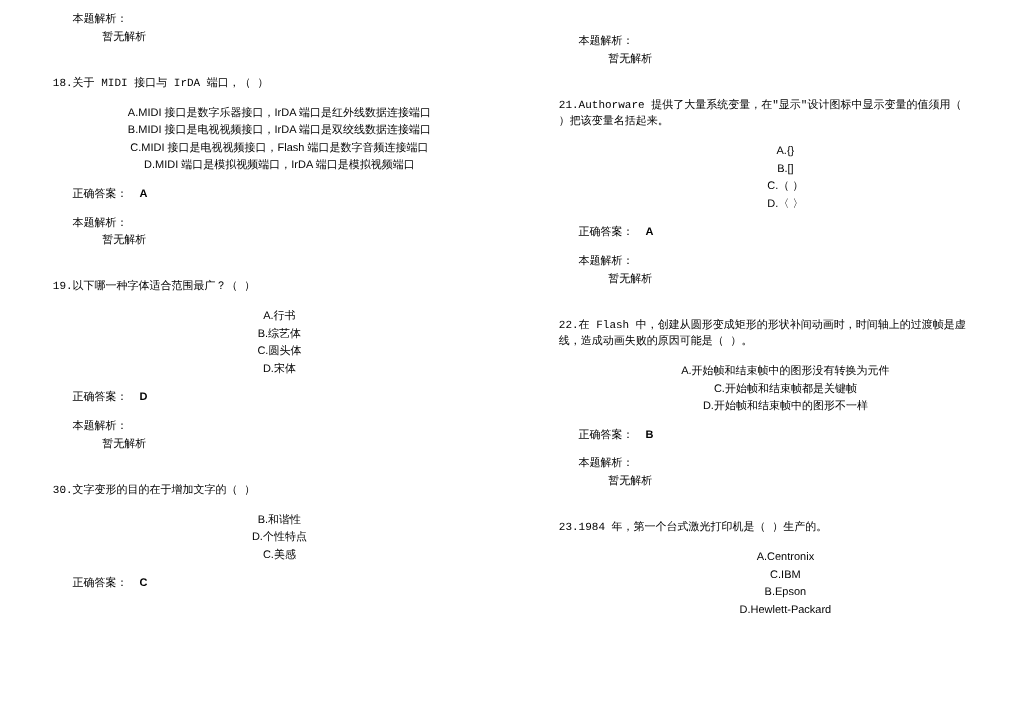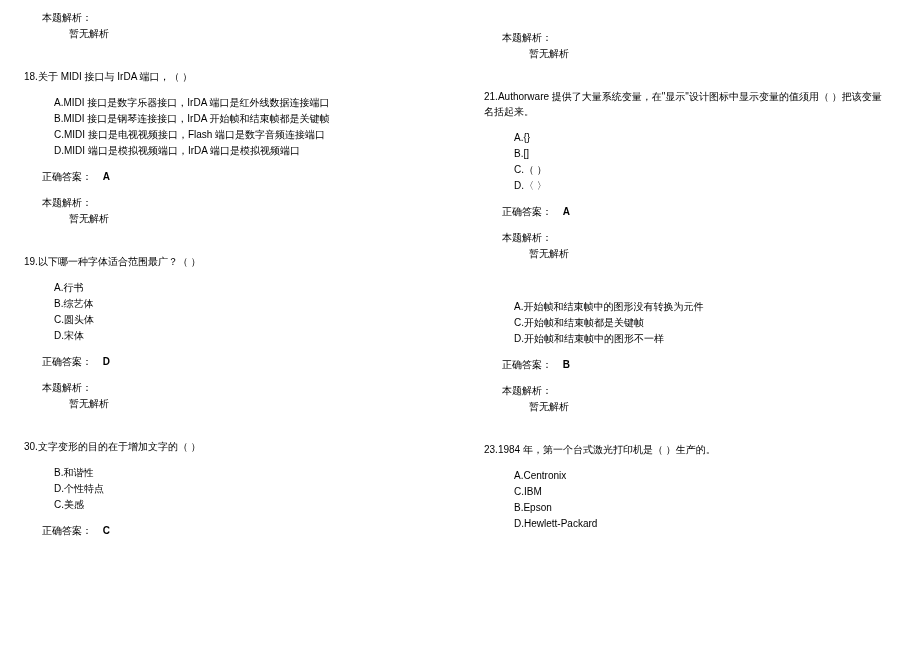--- a/index.html
+++ b/index.html
@@ -11,54 +11,55 @@
       font-size: 10px;
       color: #000;
       display: flex;
       position: relative;
       overflow: hidden;
     }
     .column {
       width: 50%;
       padding: 10px 30px 10px 24px;
       line-height: 1.5;
+      margin-left: 24px;
     }
     .block {
       margin-bottom: 18px;
     }
     .line {
       display: block;
       margin-bottom: 1px;
     }
-    .indent1 { margin-left: 30px; }
+    .indent1 { margin-left: 30px; text-align: center; }
     .indent2 { margin-left: 18px; }
     .answer-label { display: inline; font-family: Liberation Serif, serif; }
     .answer-value { display: inline; font-weight: bold; margin-left: 8px; }
     .analysis-title { margin-left: 18px; }
     .analysis-content { margin-left: 45px; }
-    .q-number { margin-left: 0; }
+    .q-number { margin-left: 0; font-family: Liberation Mono, monospace; }
     .spacer { height: 10px; }
   </style>
 </head>
 <body>
 
 <div class="column">
 
   <div class="block">
     <span class="line analysis-title">本题解析：</span>
     <span class="line analysis-content">暂无解析</span>
   </div>
 
   <div class="spacer"></div>
 
   <div class="block">
     <span class="line q-number">18.关于 MIDI 接口与 IrDA 端口，（ ）</span>
     <div class="spacer"></div>
     <span class="line indent1">A.MIDI 接口是数字乐器接口，IrDA 端口是红外线数据连接端口</span>
-    <span class="line indent1">B.MIDI 接口是钢琴连接接口，IrDA 开始帧和结束帧都是关键帧</span>
+    <span class="line indent1">B.MIDI 接口是电视视频接口，IrDA 端口是双绞线数据连接端口</span>
     <span class="line indent1">C.MIDI 接口是电视视频接口，Flash 端口是数字音频连接端口</span>
     <span class="line indent1">D.MIDI 端口是模拟视频端口，IrDA 端口是模拟视频端口</span>
     <div class="spacer"></div>
     <div class="line indent2">
       <span class="answer-label">正确答案：</span>
       <span class="answer-value">A</span>
     </div>
     <div class="spacer"></div>
     <span class="line analysis-title">本题解析：</span>
     <span class="line analysis-content">暂无解析</span>
@@ -123,20 +124,21 @@
       <span class="answer-value">A</span>
     </div>
     <div class="spacer"></div>
     <span class="line analysis-title">本题解析：</span>
     <span class="line analysis-content">暂无解析</span>
   </div>
 
   <div class="spacer"></div>
 
   <div class="block">
+    <span class="line q-number">22.在 Flash 中，创建从圆形变成矩形的形状补间动画时，时间轴上的过渡帧是虚线，造成动画失败的原因可能是（ ）。</span>
     <div class="spacer"></div>
     <span class="line indent1">A.开始帧和结束帧中的图形没有转换为元件</span>
     <span class="line indent1">C.开始帧和结束帧都是关键帧</span>
     <span class="line indent1">D.开始帧和结束帧中的图形不一样</span>
     <div class="spacer"></div>
     <div class="line indent2">
       <span class="answer-label">正确答案：</span>
       <span class="answer-value">B</span>
     </div>
     <div class="spacer"></div>

